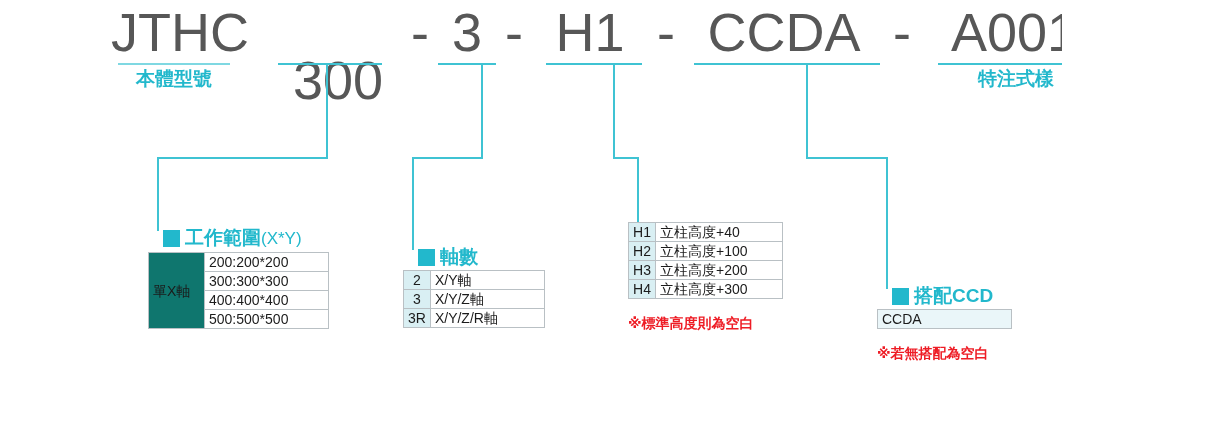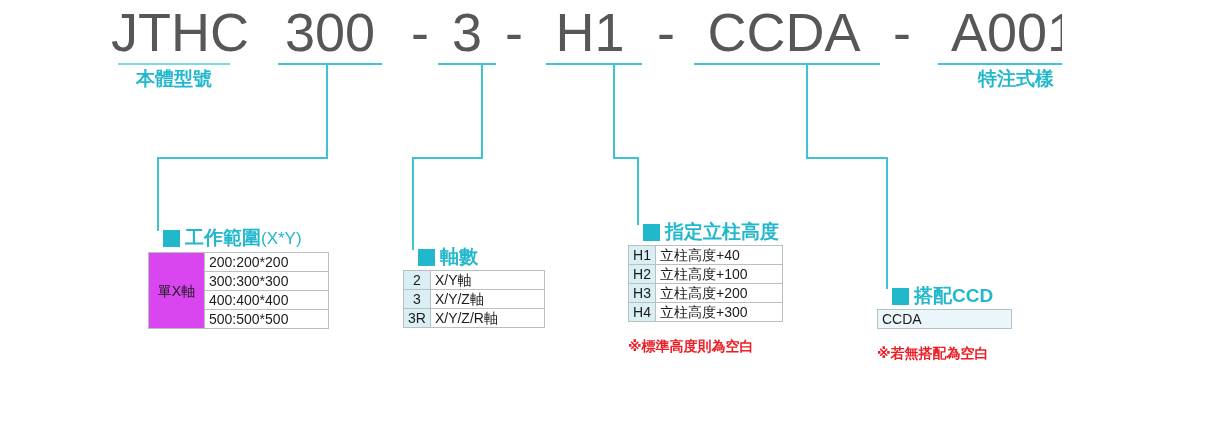--- a/index.html
+++ b/index.html
@@ -121,42 +121,41 @@
   }
   td.key-pale {
     background: #eaf6f9;
     text-align: left;
   }
   td.val {
     background: #ffffff;
     text-align: left;
   }
   td.span-key {
-    background: #d946ef;
-    text-align: center;
+    background: #0f766e;
     vertical-align: middle;
   }
 
   .note {
     color: #ee1c25;
     font-size: 14px;
     line-height: 17px;
     font-weight: bold;
     white-space: nowrap;
     margin-top: 16px;
   }
 </style>
 </head>
 <body>
 
 <div id="stage">
 
   <div class="mn-seg" style="left:110px; width:140px;">JTHC</div>
 
-  <div class="mn-seg" style="left:262px; width:136px;">300</div>
+  <div class="mn-seg" style="left:270px; width:136px;margin-top:48px;">300</div>
 
   <div class="mn-dash" style="left:398px; width:44px;">-</div>
 
   <div class="mn-seg" style="left:442px; width:50px;">3</div>
 
   <div class="mn-dash" style="left:492px; width:44px;">-</div>
 
   <div class="mn-seg" style="left:536px; width:108px;">H1</div>
 
   <div class="mn-dash" style="left:644px; width:44px;">-</div>
@@ -240,24 +239,20 @@
       </tr>
       <tr>
         <td class="key">3R</td>
         <td class="val">X/Y/Z/R軸</td>
       </tr>
     </tbody>
       </table>
   </div>
 
   <div class="detail" style="left:628px; top:222px;">
-    <div class="detail-head">
-      <span class="bullet"></span>
-      <span class="detail-title">指定立柱高度</span>
-    </div>
     <table class="spec">
       <tbody>
           <tr>
         <td class="key" style="width:27px;">H1</td>
         <td class="val" style="width:127px;">立柱高度+40</td>
       </tr>
       <tr>
         <td class="key">H2</td>
         <td class="val">立柱高度+100</td>
       </tr>

